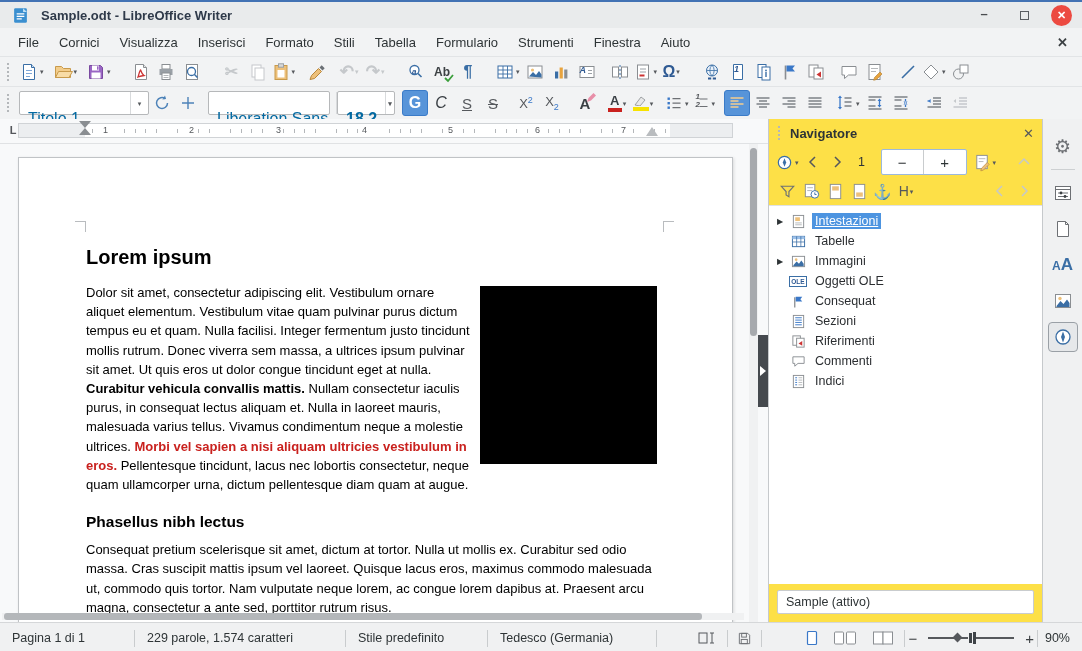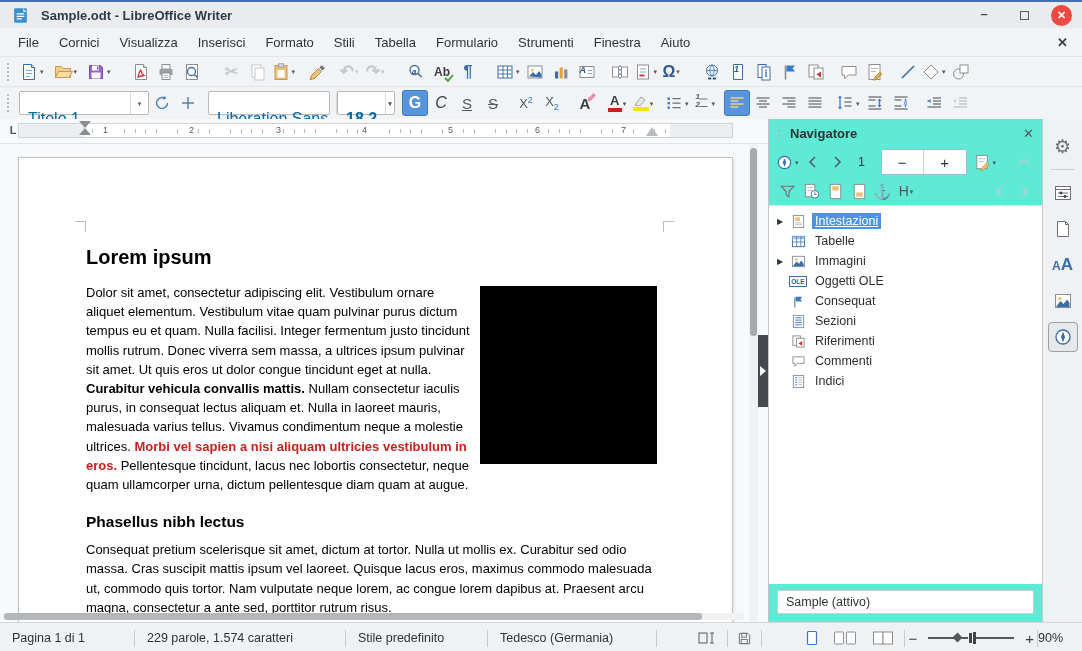--- a/index.html
+++ b/index.html
@@ -81,21 +81,21 @@
 
   
   #vscroll { position:absolute; top:0; right:10px; width:9px; height:478px; background:#f0f1f2; }
   #vscroll .thumb { position:absolute; top:4px; left:1px; width:7px; height:188px; background:#a6a9ad; border-radius:4px; }
   #flap { position:absolute; top:191px; right:0; width:10px; height:72px; background:#45494e; display:flex; align-items:center; justify-content:center; }
   #flap .arr { width:0; height:0; border-top:5px solid transparent; border-bottom:5px solid transparent; border-left:6px solid #fff; }
   #hscroll { position:absolute; bottom:2px; left:2px; width:742px; height:7px; background:#f0f1f2; }
   #hscroll .thumb { position:absolute; left:2px; top:0; width:698px; height:7px; background:#b4b7ba; border-radius:3px; }
 
   
-  #navigator { width:274px; border-left:1px solid #c6c9cc; background:#5eead4; display:flex; flex-direction:column; }
+  #navigator { width:274px; border-left:1px solid #c6c9cc; background:#fde047; display:flex; flex-direction:column; }
   .nav-header { height:28px; display:flex; align-items:center; padding:0 8px 0 4px; }
   .nav-header .title { font-weight:bold; font-size:13px; color:#2e3436; flex:1; }
   .nav-header .close { color:#55585c; font-size:13px; }
   .nav-tools { display:flex; align-items:center; padding:2px 6px; }
   .nav-tools .tb { height:24px; min-width:24px; }
   .pagenum { width:26px; text-align:center; font-size:12.5px; color:#2e3436; }
   .spinbox { display:flex; height:26px; background:#fff; border:1px solid #9cb9dc; border-radius:2px; margin:0 6px; }
   .spinbox .cell { width:42px; display:flex; align-items:center; justify-content:center; font-size:15px; color:#2e3436; }
   .spinbox .cell:first-child { border-right:1px solid #c9ccce; }
   .nav-tree { flex:1; background:#fff; border-top:1px solid #e0e2e4; padding-top:5px; overflow:hidden; }
@@ -116,21 +116,21 @@
   
   #statusbar { position:absolute; left:0; top:620px; width:1082px; height:31px; background:#f0f1f2; border-top:1px solid #d5d7d9; display:flex; align-items:center; font-size:12.5px; color:#2e3436; }
   .sb-seg { height:31px; display:flex; align-items:center; padding:0 12px; white-space:nowrap; }
   .sb-div { width:1px; height:17px; background:#c9ccce; flex:none; }
   .sb-flex { flex:1; }
   .sb-ico { padding:0 9px; display:flex; align-items:center; }
   .zoom-track { position:relative; width:86px; height:2px; background:#55585c; margin:0 8px; }
   .zoom-notch { position:absolute; left:26px; top:-3px; width:7px; height:7px; background:#55585c; transform:rotate(45deg); }
   .zoom-thumb { position:absolute; left:40px; top:-5px; width:5px; height:12px; background:#3f4448; border:1px solid #f0f1f2; box-shadow:3px 0 0 #3f4448; }
   .zoom-pm { font-size:15px; color:#3c4043; padding:0 3px; }
-  .zoom-val { width:44px; text-align:left; padding-right:5px; }
+  .zoom-val { width:44px; text-align:right; padding-right:12px; }
 
   svg { display:block; }
   .ov { position:absolute; font-size:8px; font-weight:bold; color:#2f5a93; }
   .rel { position:relative; }
 </style>
 </head>
 <body>
 
 <div id="app">
 

